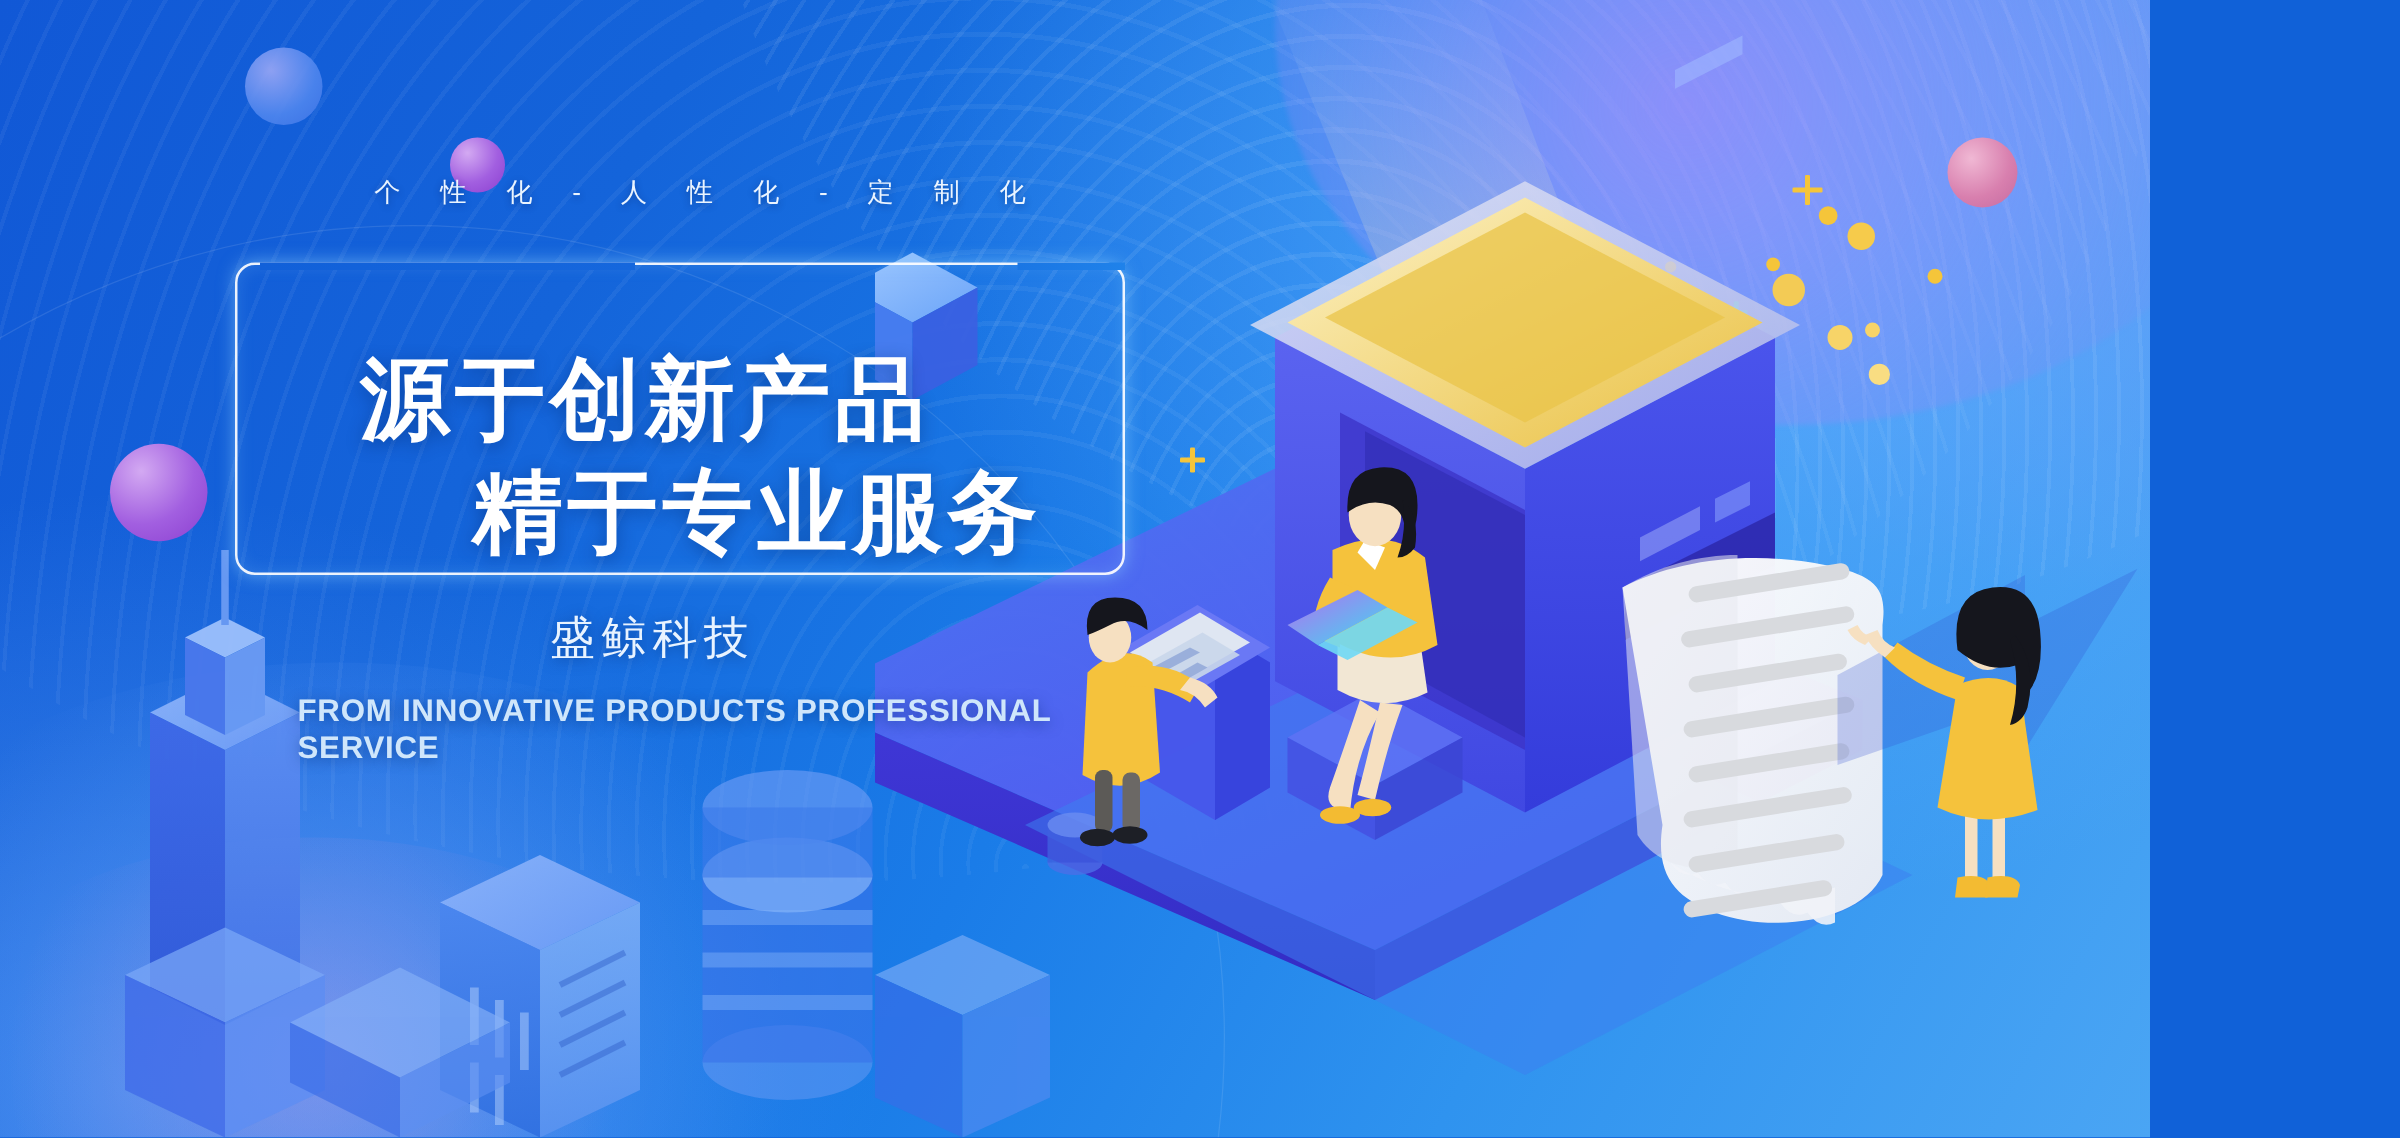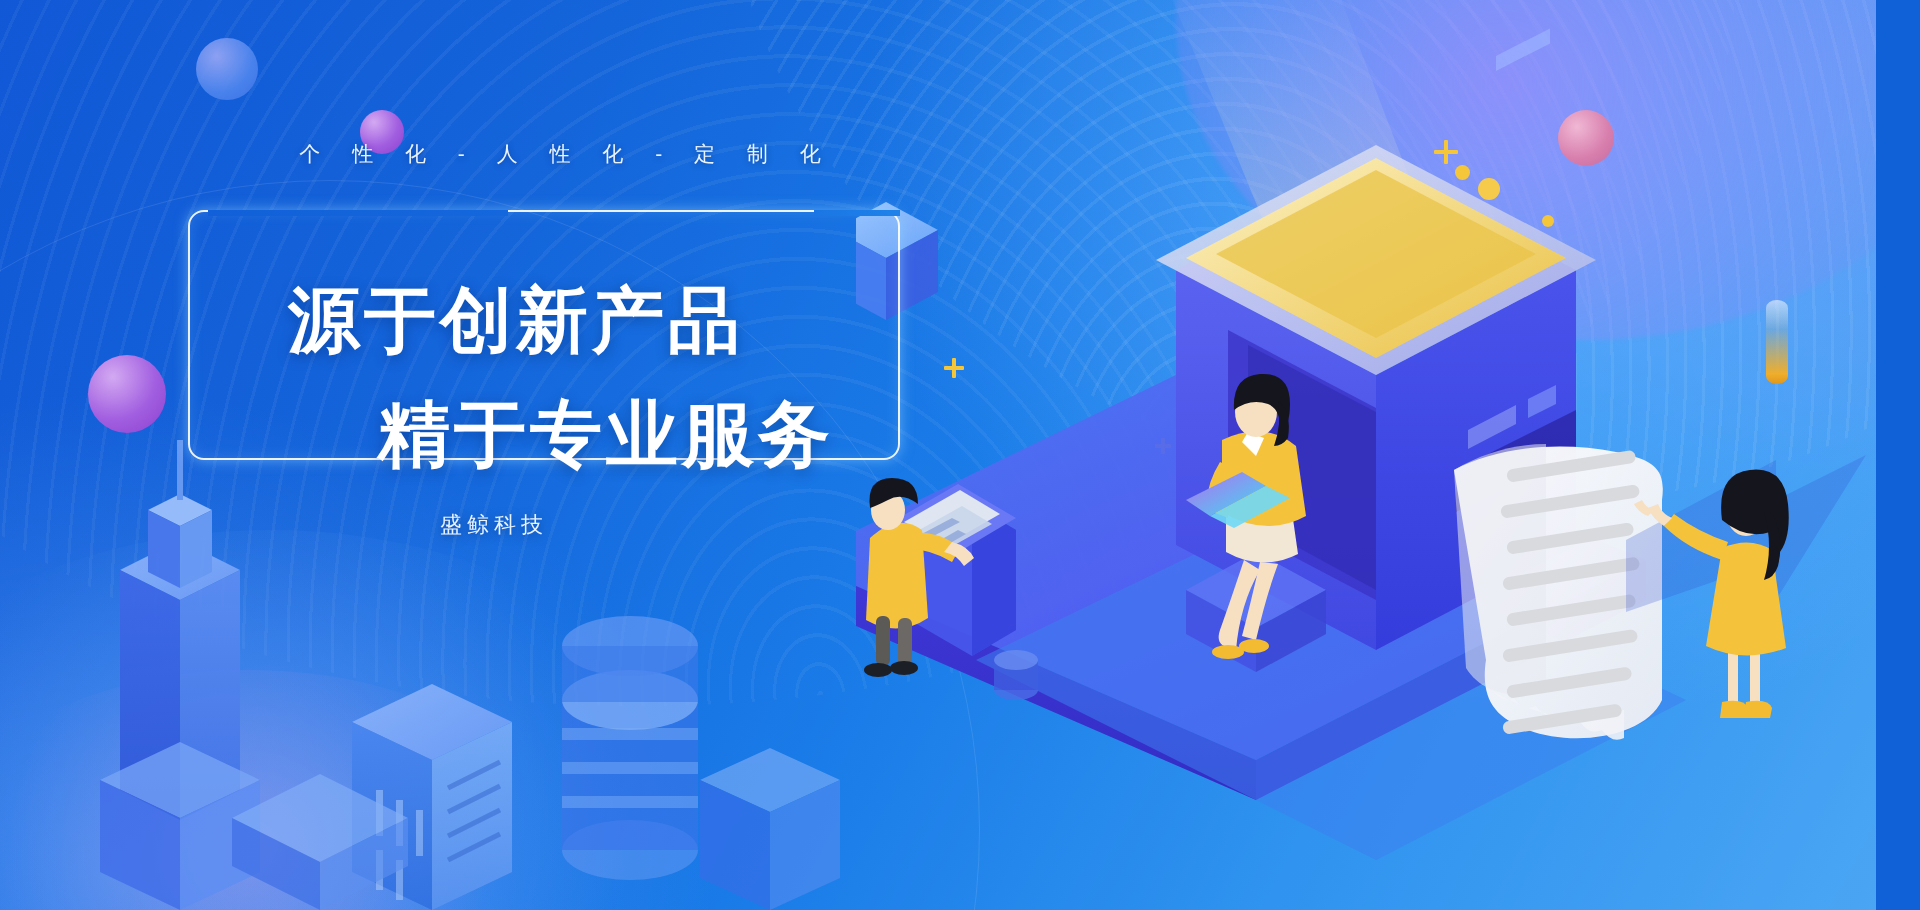--- a/index.html
+++ b/index.html
@@ -3,21 +3,21 @@
 <meta charset="utf-8">
 <style>
   * { margin:0; padding:0; box-sizing:border-box; }
   html,body { width:1920px; height:910px; overflow:hidden; }
   body {
     font-family:"Liberation Sans","DejaVu Sans",sans-serif;
     background:#1061d8;
   }
   #banner {
     position:relative;
-    width:1876px; height:910px;
+    width:1720px; height:910px;
     overflow:hidden;
     background:
       radial-gradient(ellipse 1100px 900px at 82% 18%, rgba(96,175,255,.85) 0%, rgba(96,175,255,0) 62%),
       radial-gradient(ellipse 900px 700px at 100% 6%, rgba(150,140,245,.55) 0%, rgba(150,140,245,0) 60%),
       radial-gradient(ellipse 1000px 800px at 6% 96%, rgba(92,160,250,.55) 0%, rgba(92,160,250,0) 60%),
       linear-gradient(118deg,#1158d6 0%,#1464da 26%,#1a7ce8 52%,#2f93ef 74%,#4aa5f4 100%);
   }
 
   
   .bg-layer { position:absolute; inset:0; pointer-events:none; }
@@ -103,25 +103,25 @@
 
   .h-line {
     color:#ffffff;
     font-size:72px;
     font-weight:bold;
     letter-spacing:4px;
     line-height:1.0;
     text-shadow:0 3px 14px rgba(0,40,110,.45);
   }
   .h1 { padding-left:108px; }
-  .h2 { padding-left:198px; margin-top:42px; }
+  .h2 { padding-left:198px; margin-top:18px; }
 
   .company {
     color:#e8f3ff;
-    font-size:22px;
+    font-size:36px;
     letter-spacing:5px;
     padding-left:260px;
     margin-top:40px;
     text-shadow:0 2px 10px rgba(0,40,110,.5);
   }
 
   .english {
     color:#cfe6fb;
     font-size:25px;
     font-weight:bold;
@@ -487,17 +487,18 @@
 
     <div class="frame">
       <div class="frame-gap-left"></div>
       <div class="frame-gap-right"></div>
     </div>
 
     <div class="headings">
       <div class="h-line h1">源于创新产品</div>
       <div class="h-line h2">精于专业服务</div>
       <div class="company">盛鲸科技</div>
+      <div class="english">FROM INNOVATIVE PRODUCTS PROFESSIONAL SERVICE</div>
     </div>
 
   </div>
 
 </div>
 
 </body></html>

